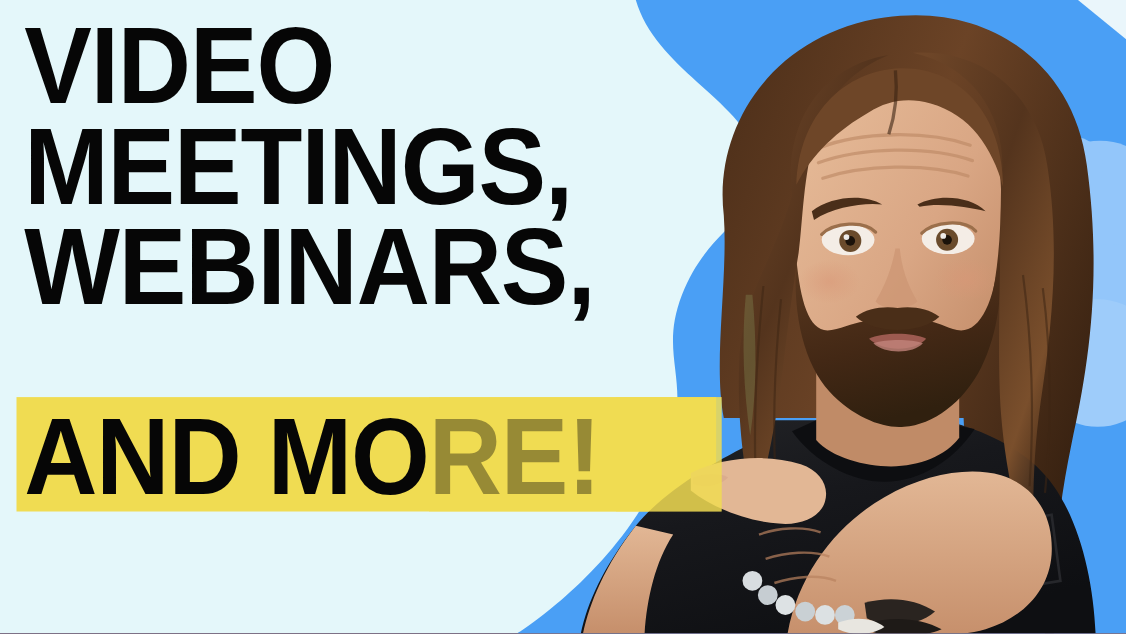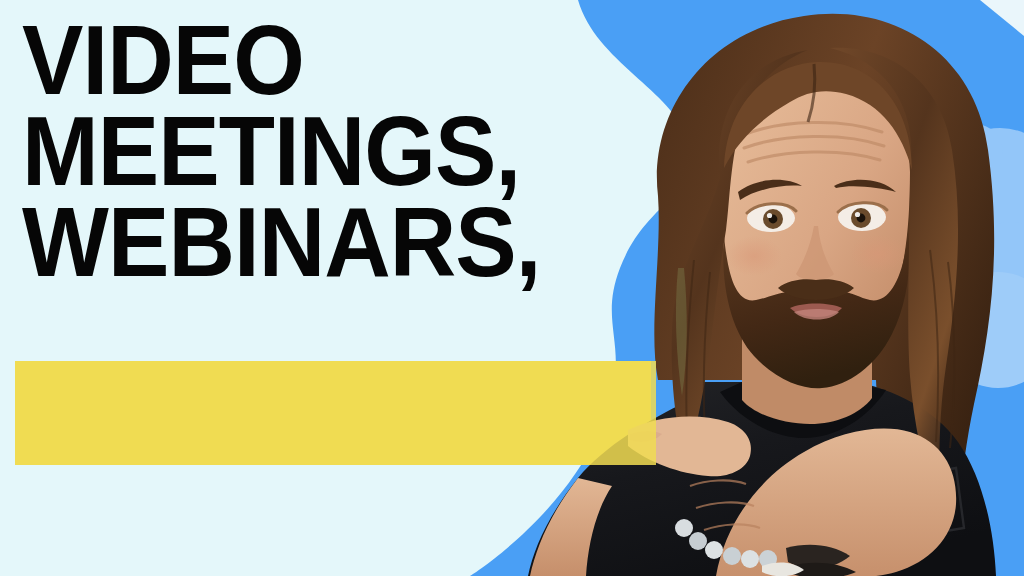--- a/index.html
+++ b/index.html
@@ -126,20 +126,23 @@
   </div>
 
   <div id="highlight-bar" style="background: rgb(240, 220, 82);"></div>
 
   <div id="headline">
     <span class="hl l1" style="color: rgb(6, 6, 6);">VIDEO</span>
     <span class="hl l2" style="color: rgb(6, 6, 6);">MEETINGS,</span>
     <span class="hl l3" style="color: rgb(6, 6, 6);">WEBINARS,</span>
   </div>
 
+  <div id="line4-holder">
+    <span class="hl l4" style="color: rgb(6, 6, 6);">AND MORE!</span>
+  </div>
 
   <div id="subject">
     <svg width="634" height="576" viewBox="0 0 634 576" xmlns="http://www.w3.org/2000/svg" aria-hidden="true">
       <defs>
         <clipPath id="subClip">
             <rect x="0" y="0" width="634" height="576"></rect>
           </clipPath>
         <radialGradient id="cheekL" cx="0.5" cy="0.5" r="0.5">
           <stop offset="0%" stop-color="#D99777" stop-opacity="0.55"></stop>
           <stop offset="100%" stop-color="#D99777" stop-opacity="0"></stop>

